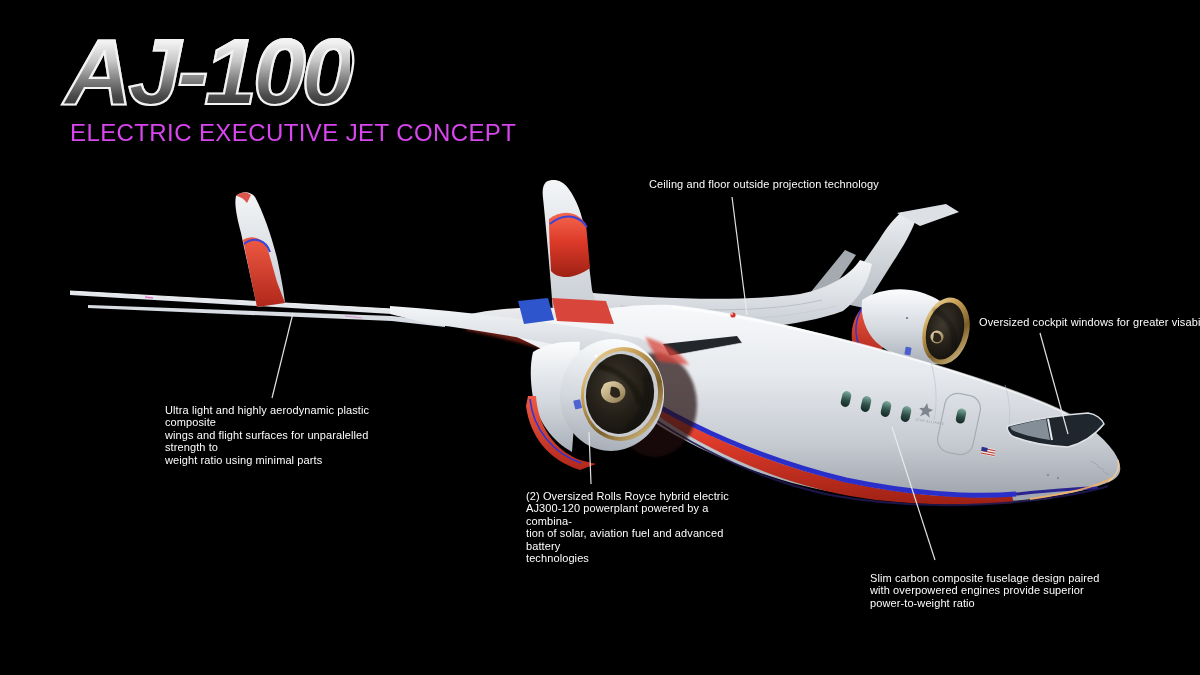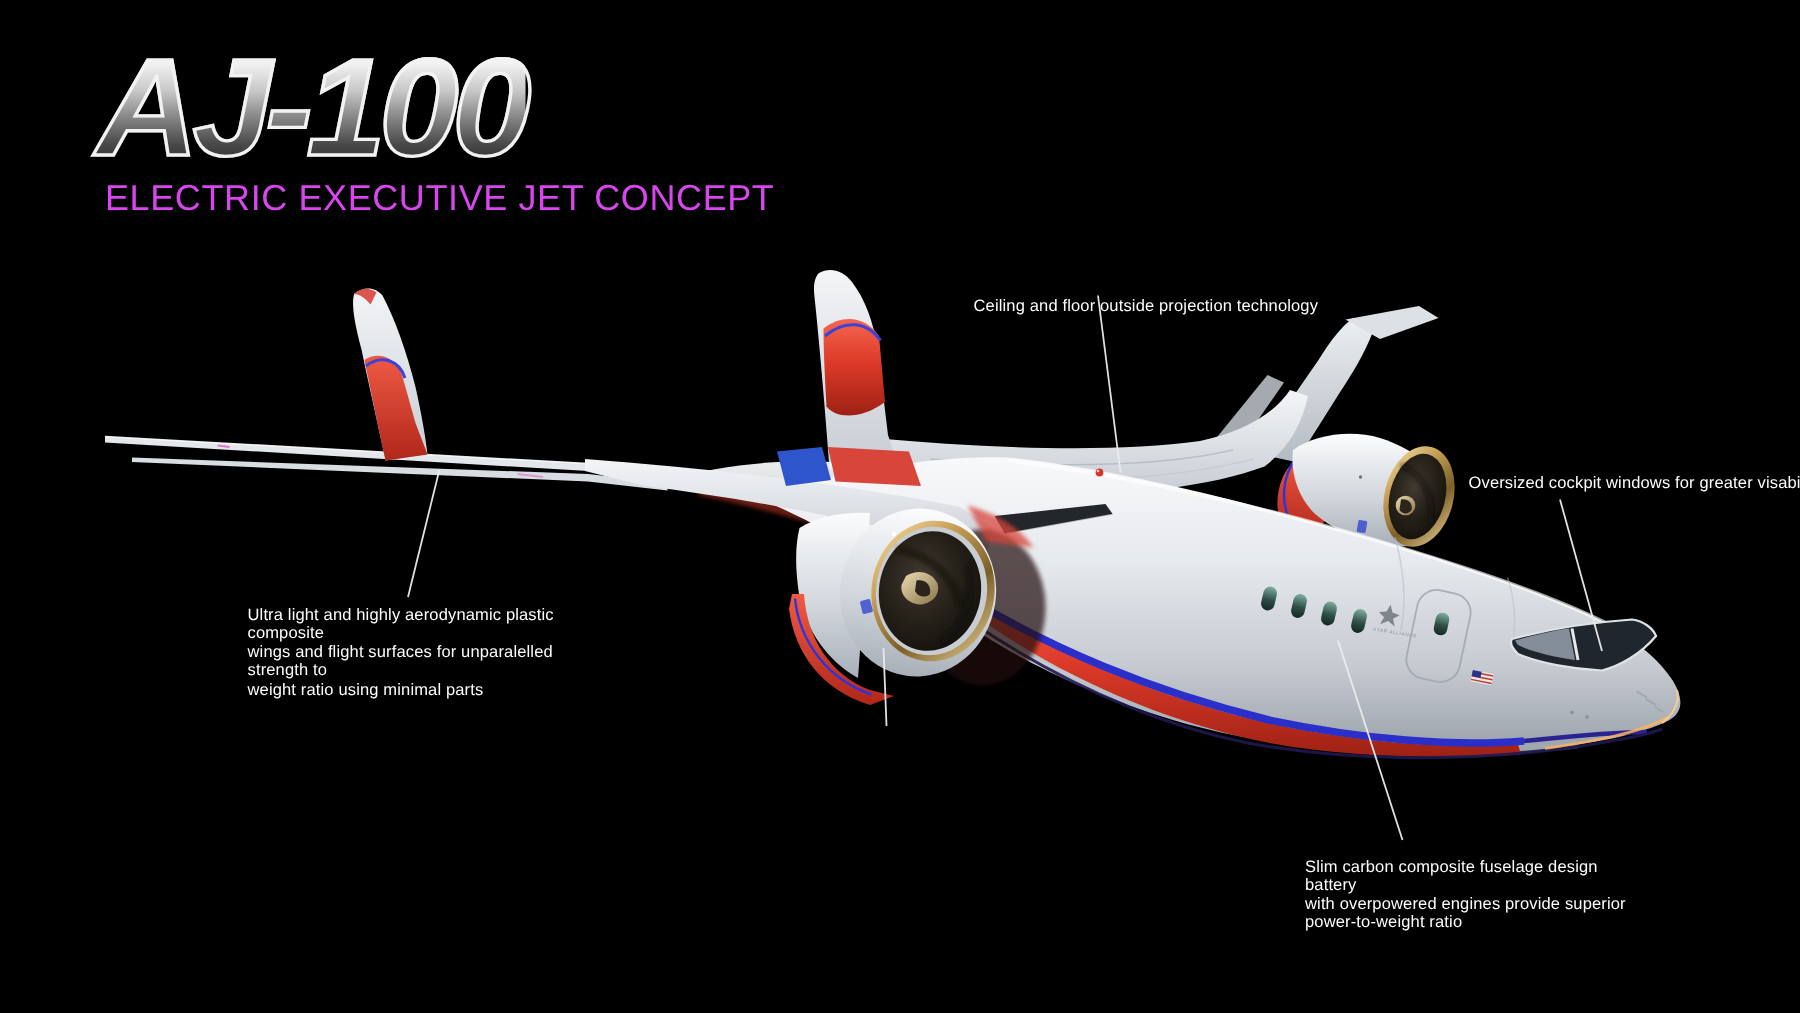--- a/index.html
+++ b/index.html
@@ -22,21 +22,21 @@
   }
   .brand-subtitle{
     position:absolute;left:70px;top:119px;margin:0;
     font-size:24px;font-weight:400;letter-spacing:0.4px;color:#d946ef;
     white-space:nowrap;
   }
   .callout{
     position:absolute;color:#fdfdfd;font-size:11px;line-height:12.4px;
     white-space:pre-line;letter-spacing:0.1px;
   }
-  .co-projection{left:649px;top:178px;width:310px;margin-top:20px;}
+  .co-projection{left:649px;top:178px;width:310px;}
   .co-cockpit{left:979px;top:316px;width:240px;}
   .co-wings{left:165px;top:404px;width:232px;}
   .co-powerplant{left:526px;top:490px;width:228px;}
   .co-fuselage{left:870px;top:572px;width:232px;}
 </style>
 </head>
 <body>
 
 <div id="stage">
 
@@ -242,17 +242,21 @@
   </svg>
 
   <h1 class="brand-title">AJ-100</h1>
   <div class="brand-subtitle">ELECTRIC EXECUTIVE JET CONCEPT</div>
 
   <div class="callout co-projection">Ceiling and floor outside projection technology</div>
   <div class="callout co-cockpit">Oversized cockpit windows for greater visability</div>
   <div class="callout co-wings">Ultra light and highly aerodynamic plastic composite
 wings and flight surfaces for unparalelled strength to
 weight ratio using minimal parts</div>
-  <div class="callout co-fuselage">Slim carbon composite fuselage design battery
+  <div class="callout co-powerplant">(2) Oversized Rolls Royce hybrid electric
+AJ300-120 powerplant powered by a combina-
+tion of solar, aviation fuel and advanced battery
+technologies</div>
+  <div class="callout co-fuselage">Slim carbon composite fuselage design paired
 with overpowered engines provide superior
 power-to-weight ratio</div>
 
 </div>
 
 </body></html>

